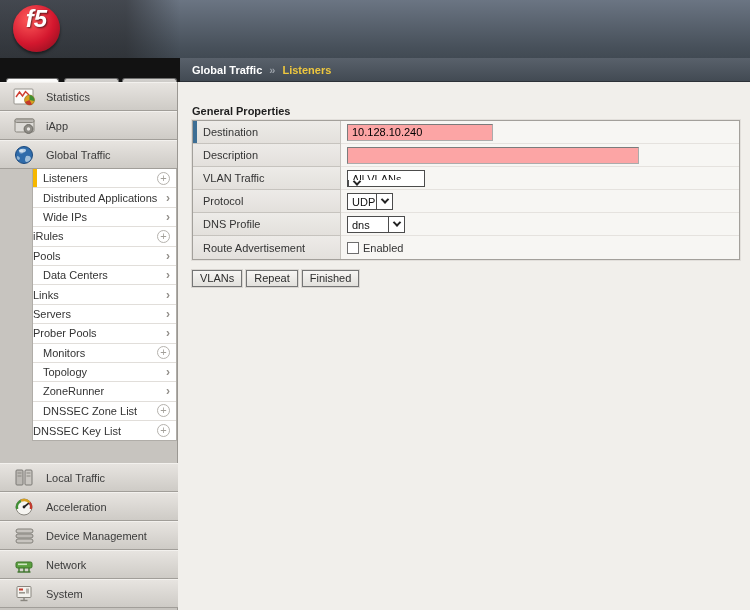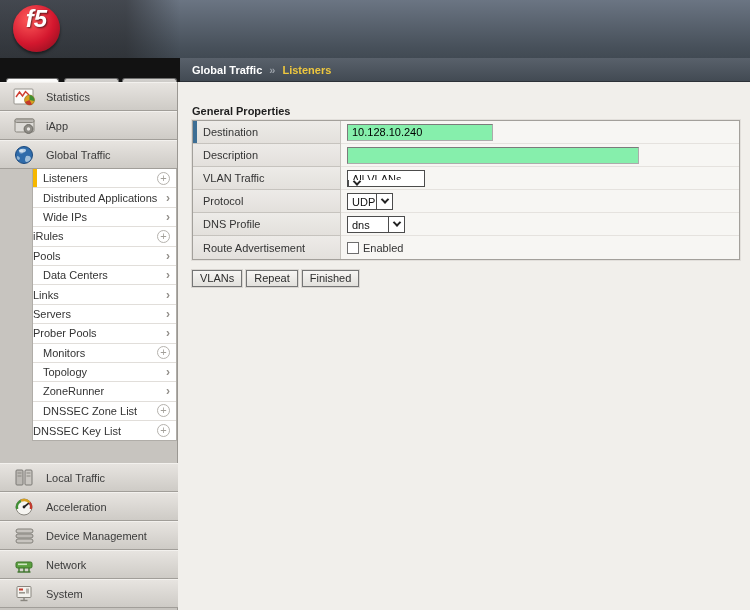--- a/index.html
+++ b/index.html
@@ -70,21 +70,21 @@
                  background:linear-gradient(#edebe8,#e3e0dc);
                  border-right:1px solid #c6c3be; border-bottom:1px solid #c6c3be;
                  font-size:11px; color:#333; display:flex; align-items:center; padding-left:10px;
                  height:23px; }
   .frow:last-child .fcell-label { border-bottom:none; }
   .req-bar { position:absolute; left:0; top:0; width:4px; height:100%; background:#3d6e94; }
   .fcell-value { flex:1; background:#f7f6f3; border-bottom:1px solid #e5e2de;
                  display:flex; align-items:center; padding-left:6px; height:23px; }
   .frow:last-child .fcell-value { border-bottom:none; }
   input.txt { height:17px; border:1px solid; border-color:#7b7b7b #ababab #ababab #7b7b7b;
-              font-family:"Liberation Sans",sans-serif; font-size:11px; padding:4px 4px; background:#86efac; }
+              font-family:"Liberation Sans",sans-serif; font-size:11px; padding:4px 4px; background:#fca5a5; }
   .sel { display:inline-flex; border:1px solid #4c4c4c; background:#fff; height:17px; align-items:stretch; }
   .sel-text { flex:1; font-size:11px; color:#111; padding:2px 5px 0 4px; white-space:nowrap; overflow:hidden; }
   .sel-arrow { width:16px; border-left:1px solid #4c4c4c; display:flex; align-items:center; justify-content:center; }
   .chev { width:6px; height:6px; border-right:2px solid #222; border-bottom:2px solid #222;
           transform:rotate(45deg) translate(-1px,-1px); }
   .chk { width:12px; height:12px; border:1px solid #6e6e6e; background:#fff; flex:0 0 auto; }
   .chk-lbl { font-size:11px; color:#333; margin-left:4px; }
   .btn-row { position:absolute; left:14px; top:188px; display:flex; gap:4px; }
   .btn { height:17px; padding:0 7px; font-size:11px; color:#2d2d2d;
          background:linear-gradient(#f7f6f4,#e2e0dc); border:1px solid #757575;

